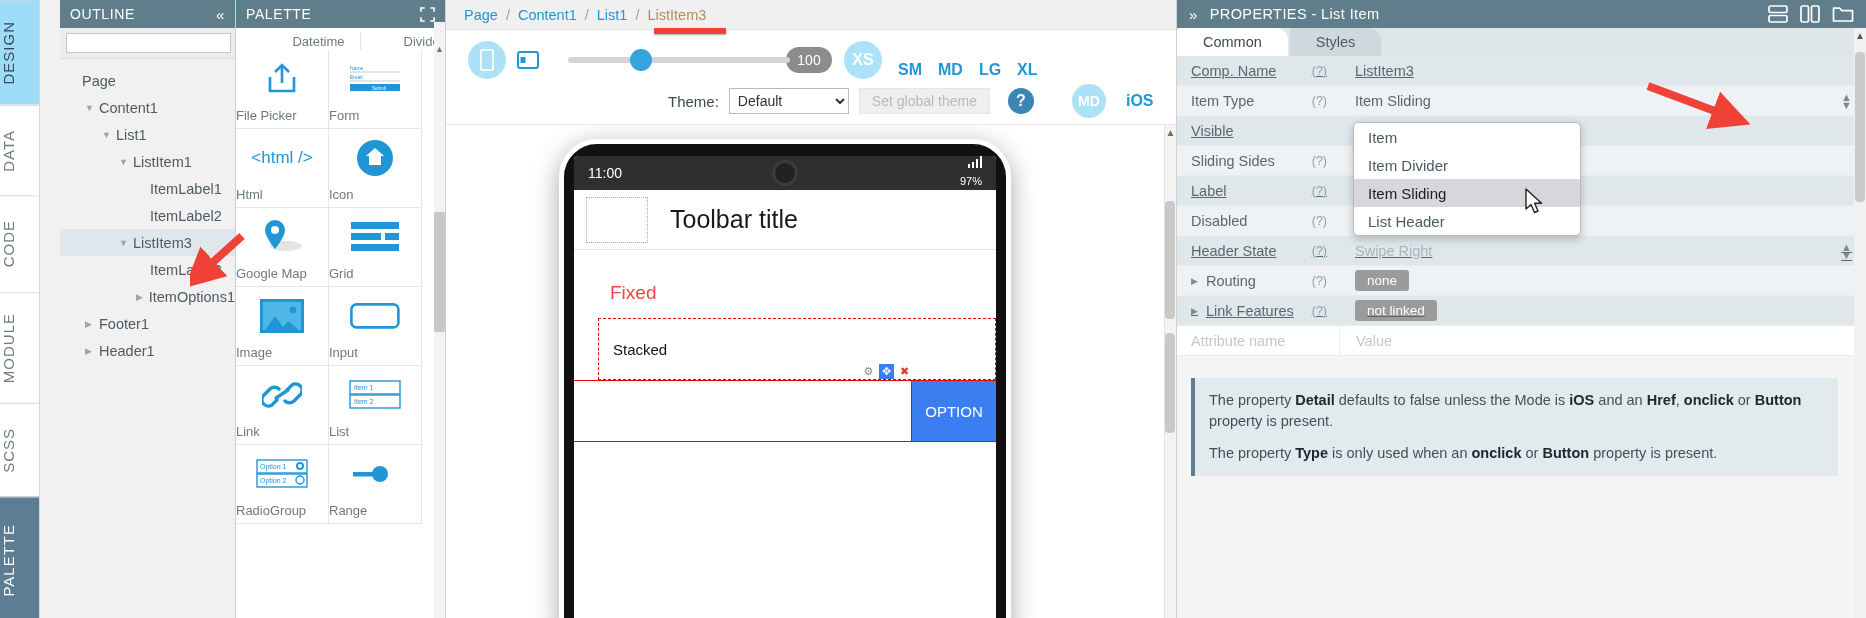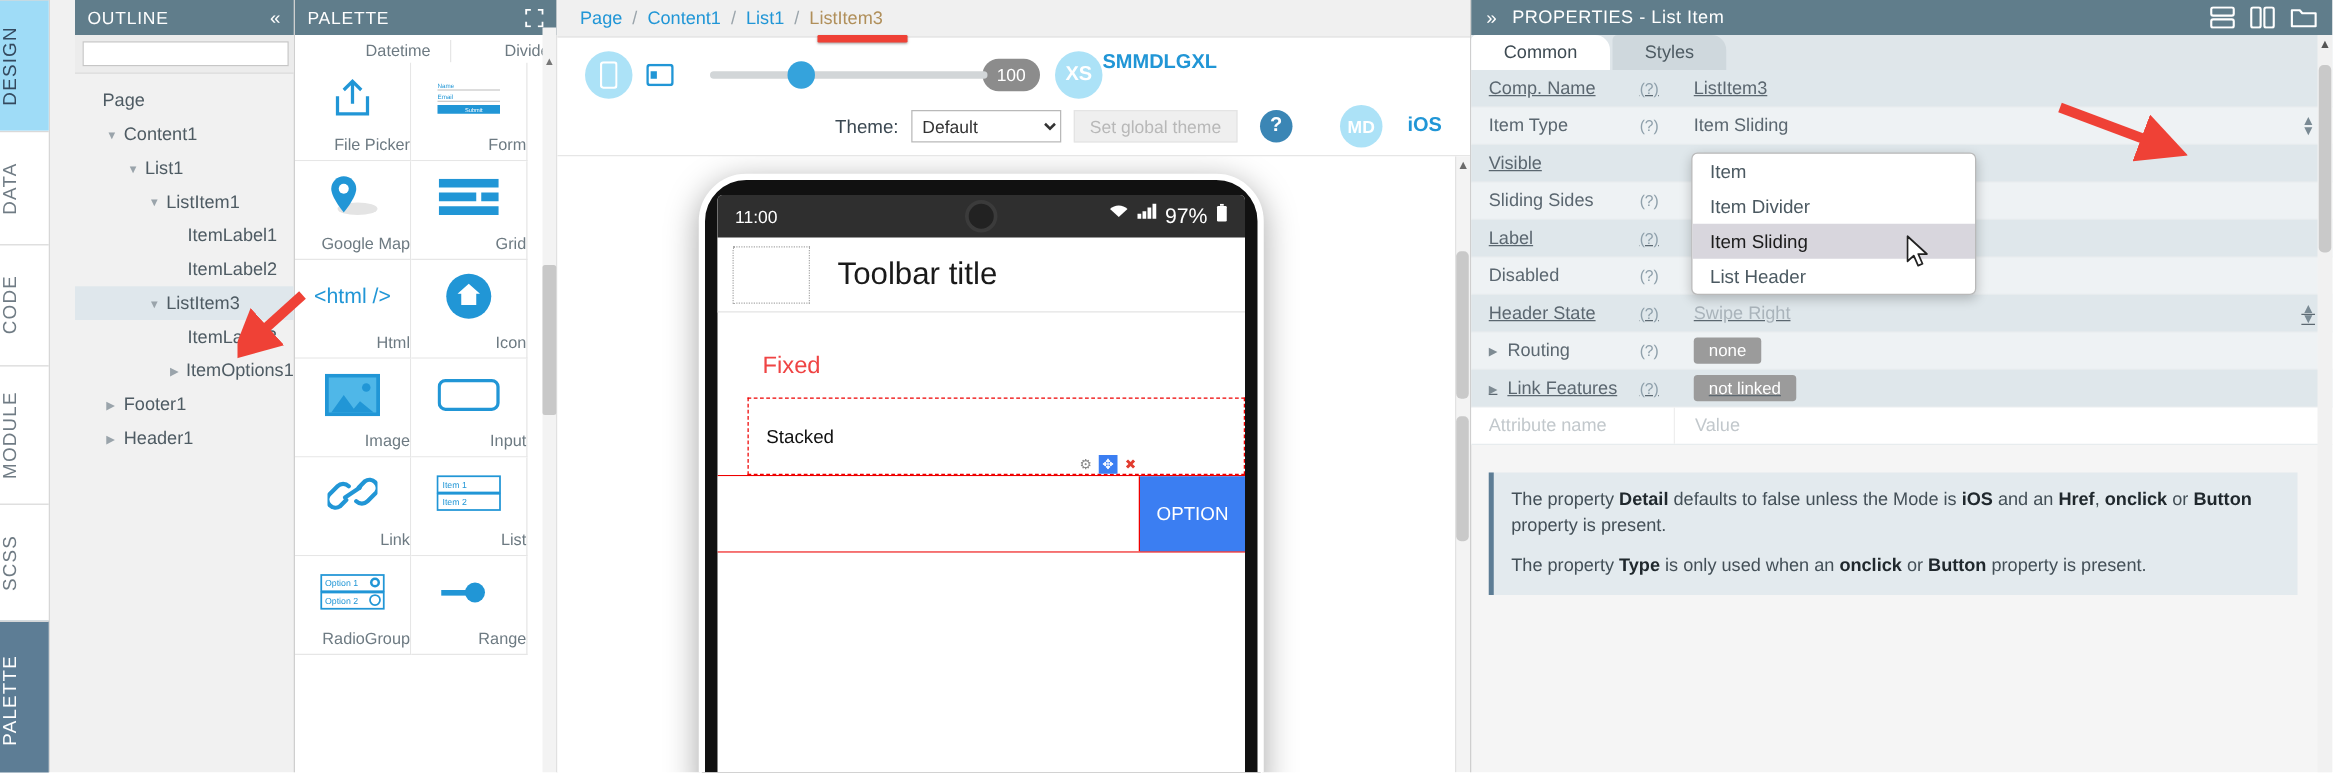--- a/index.html
+++ b/index.html
@@ -43,21 +43,21 @@
   .tw.down:after { content:"\25BC"; }
   .tw.right:after { content:"\25B6"; }
   .tw.none:after { content:""; }
 
   
   .palette { width:210px; background:#fff; border-right:1px solid #cfcfcf; display:flex; flex-direction:column; position:relative; }
   .pal-grid { flex:1; overflow:hidden; position:relative; }
   .pal-row { display:flex; }
   .pal-cell {
     width:93px; height:79px; border-right:1px solid #e6e6e6; border-bottom:1px solid #e6e6e6;
-    display:flex; flex-direction:column; align-items:flex-end; justify-content:flex-end;
+    display:flex; flex-direction:column; align-items:flex-start; justify-content:flex-end;
     padding-bottom:5px; cursor:pointer; background:#fff;
   }
   .pal-cell .glyph { flex:1; display:flex; align-items:center; justify-content:center; width:100%; }
   .pal-cell .cap { font-size:13px; color:#6d7a82; }
   .pal-cut { height:22px; overflow:hidden; display:flex; align-items:flex-end; }
   .pal-scroll { position:absolute; right:0; top:22px; bottom:0; width:11px; background:#f3f3f3; }
   .pal-thumb { position:absolute; right:0; top:190px; width:11px; height:120px; background:#c8c8c8; border-radius:2px; }
   .pal-up { position:absolute; right:0; top:22px; width:11px; height:14px; color:#777; font-size:9px; text-align:center; }
 
   
@@ -71,21 +71,21 @@
   .crumb-underline { position:absolute; left:208px; top:28px; width:72px; height:6px; background:#ef4136; border-radius:1px; box-shadow:0 1px 2px rgba(0,0,0,.35); }
 
   .toolbar { background:#fff; padding:10px 0 6px 0; }
   .tb-row1 { display:flex; align-items:center; gap:0px; padding-left:22px; height:40px; }
   .dev-btn { width:38px; height:38px; border-radius:50%; background:#ace2f7; display:flex; align-items:center; justify-content:center; cursor:pointer; }
   .dev-btn2 { width:36px; height:38px; display:flex; align-items:center; justify-content:center; cursor:pointer; margin-left:4px;}
   .slider-wrap { display:flex; align-items:center; margin-left:22px; }
   .slider { width:222px; height:6px; background:#d2d6d8; border-radius:3px; position:relative; cursor:pointer; }
   .slider .knob { position:absolute; left:62px; top:-8px; width:22px; height:22px; border-radius:50%; background:#35a3dc; }
   .zoomval { margin-left:-4px; min-width:46px; height:26px; border-radius:13px; background:#8c8c8c; color:#fff; font-size:14px; display:flex; align-items:center; justify-content:center; }
-  .bp { margin-left:12px; display:flex; align-items:flex-start; font-size:16px; font-weight:bold; color:#2196d6; }
+  .bp { margin-left:12px; display:flex; align-items:flex-end; gap:16px; font-size:16px; font-weight:bold; color:#2196d6; }
   .bp .b { cursor:pointer; }
   .bp .b.active { width:38px; height:38px; border-radius:50%; background:#ace2f7; color:#fff; display:flex; align-items:center; justify-content:center; }
 
   .tb-row2 { display:flex; align-items:center; gap:10px; padding-left:22px; height:34px; margin-top:4px; }
   .tb-row2 .lbl { font-size:15px; color:#3b4852; margin-left:200px; }
   .tb-row2 select { height:26px; width:120px; font-size:14px; padding:0 4px; border:1px solid #b9b9b9; background:#fff; color:#333; font-family:"Liberation Sans",sans-serif; }
   .btn-ghost { height:26px; padding:0 12px; font-size:14px; color:#b8b8b8; background:#efefef; border:1px solid #e4e4e4; cursor:pointer; font-family:"Liberation Sans",sans-serif; }
   .help-ic { width:26px; height:26px; border-radius:50%; background:#3b86b5; color:#fff; font-weight:bold; font-size:16px; display:flex; align-items:center; justify-content:center; cursor:pointer; margin-left:8px;}
   .md-ic { width:34px; height:34px; border-radius:50%; background:#ace2f7; color:#fff; font-weight:bold; font-size:14px; display:flex; align-items:center; justify-content:center; margin-left:28px; cursor:pointer;}
   .ios-ic { font-weight:bold; font-size:16px; color:#2196d6; margin-left:10px; cursor:pointer; }
@@ -103,21 +103,21 @@
     box-shadow:0 6px 26px rgba(0,0,0,.35);
     border:5px solid #fff;
   }
   .phone-screen { background:#fff; height:100%; border-radius:4px; overflow:hidden; position:relative; }
   .status {
     height:34px; background:#2f2f2f; color:#fff; display:flex; align-items:center;
     padding:0 14px; font-size:14px; position:relative;
   }
   .status .time { flex:0 0 auto; }
   .status .notch { position:absolute; left:50%; transform:translateX(-50%); width:26px; height:26px; border-radius:50%; background:#222; border:3px solid #3b3b3b; }
-  .status .right { margin-left:auto; display:flex; align-items:flex-start; gap:7px; font-size:17px; }
+  .status .right { margin-left:auto; display:flex; align-items:flex-end; gap:7px; font-size:11px;flex-direction:column; }
   .pbar { display:flex; align-items:flex-end; gap:1.5px; height:12px; }
   .pbar i { width:2.5px; background:#fff; display:block; }
   .toolbar-title { height:60px; background:#fff; display:flex; align-items:center; border-bottom:1px solid #e3e3e3; padding-left:12px; }
   .tt-box { width:62px; height:46px; border:1px dotted #aaa; }
   .tt-text { font-size:25px; color:#1a1a1a; margin-left:22px; }
   .ion-fixed { font-size:19px; color:#ef4444; padding:32px 0 14px 36px; }
   .ion-stacked { margin:0 0 0 24px; border:1px dashed #e00; height:62px; display:flex; align-items:center; padding-left:14px; font-size:15px; color:#111; }
   .sliding-row { margin-left:0px; border-top:1px solid #e00; border-bottom:1px solid #e00; height:62px; position:relative; display:flex; }
   .sliding-left { flex:1; border-right:1px solid #e00; background:#fff; }
   .sliding-opt { width:84px; background:#3b7ef2; color:#fff; font-size:15px; display:flex; align-items:center; justify-content:center; overflow:hidden; }
@@ -271,55 +271,55 @@
                 <rect x="2" y="22" width="50" height="7" fill="#2196d6"></rect>
                 <text x="24" y="27.5" font-size="4.5" fill="#fff">Submit</text>
               </svg>
             </div>
             <div class="cap">Form</div>
           </div>
         </div>
         <div class="pal-row">
           <div class="pal-cell">
             <div class="glyph">
+              <span style="color:#2196d6;font-size:17px;">&lt;html /&gt;</span>
+            </div>
+            <div class="cap">Html</div>
+          </div>
+          <div class="pal-cell">
+            <div class="glyph">
+              <svg width="38" height="38" viewBox="0 0 38 38">
+                <circle cx="19" cy="19" r="18" fill="#2196d6"></circle>
+                <path d="M19 9l9 8h-3v9h-12v-9h-3z" fill="#fff"></path>
+              </svg>
+            </div>
+            <div class="cap">Icon</div>
+          </div>
+        </div>
+        <div class="pal-row">
+          <div class="pal-cell">
+            <div class="glyph">
               <svg width="46" height="40" viewBox="0 0 46 40">
                 <ellipse cx="27" cy="29" rx="16" ry="5" fill="#e4e4e4"></ellipse>
                 <path d="M16 3a10 10 0 0 1 10 10c0 7-10 19-10 19S6 20 6 13A10 10 0 0 1 16 3z" fill="#2196d6"></path>
                 <circle cx="16" cy="13" r="4" fill="#fff"></circle>
               </svg>
             </div>
             <div class="cap">Google Map</div>
           </div>
           <div class="pal-cell">
             <div class="glyph">
               <svg width="48" height="30" viewBox="0 0 48 30">
                 <rect x="0" y="0" width="48" height="7" fill="#2196d6"></rect>
                 <rect x="0" y="11" width="30" height="7" fill="#2196d6"></rect>
                 <rect x="34" y="11" width="14" height="7" fill="#2196d6"></rect>
                 <rect x="0" y="22" width="48" height="7" fill="#2196d6"></rect>
               </svg>
             </div>
             <div class="cap">Grid</div>
-          </div>
-        </div>
-        <div class="pal-row">
-          <div class="pal-cell">
-            <div class="glyph">
-              <span style="color:#2196d6;font-size:17px;">&lt;html /&gt;</span>
-            </div>
-            <div class="cap">Html</div>
-          </div>
-          <div class="pal-cell">
-            <div class="glyph">
-              <svg width="38" height="38" viewBox="0 0 38 38">
-                <circle cx="19" cy="19" r="18" fill="#2196d6"></circle>
-                <path d="M19 9l9 8h-3v9h-12v-9h-3z" fill="#fff"></path>
-              </svg>
-            </div>
-            <div class="cap">Icon</div>
           </div>
         </div>
         <div class="pal-row">
           <div class="pal-cell">
             <div class="glyph">
               <svg width="44" height="34" viewBox="0 0 44 34">
                 <rect x="0" y="0" width="44" height="34" fill="#2196d6"></rect>
                 <rect x="3" y="3" width="38" height="28" fill="#4fb7e8"></rect>
                 <circle cx="33" cy="11" r="3.4" fill="#2196d6"></circle>
                 <path d="M5 31l10-14 8 11 5-6 11 9z" fill="#2196d6"></path>

